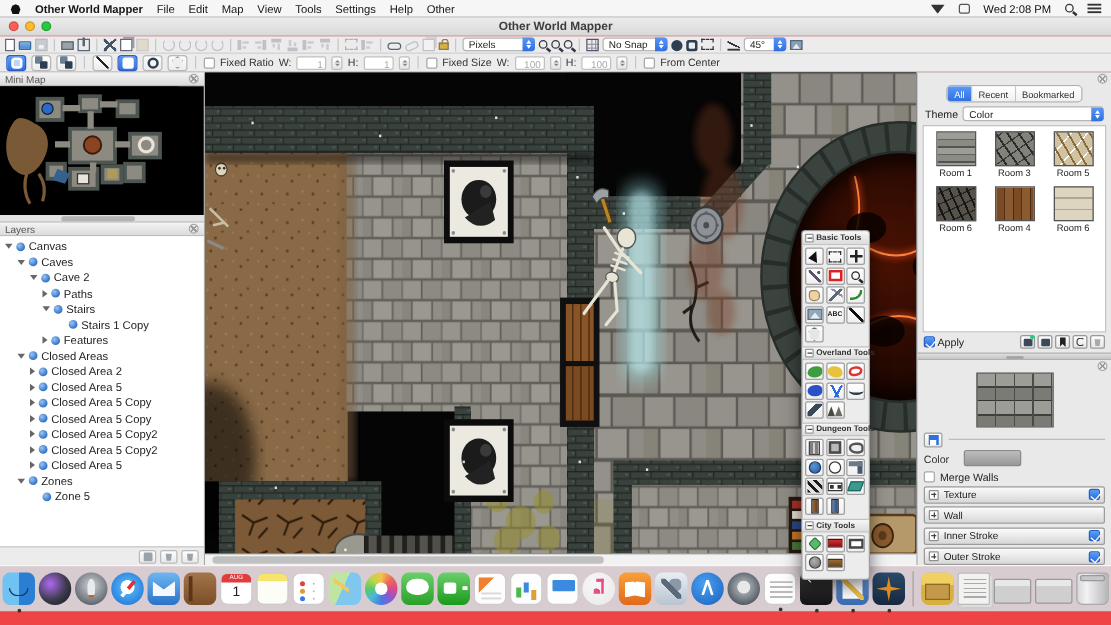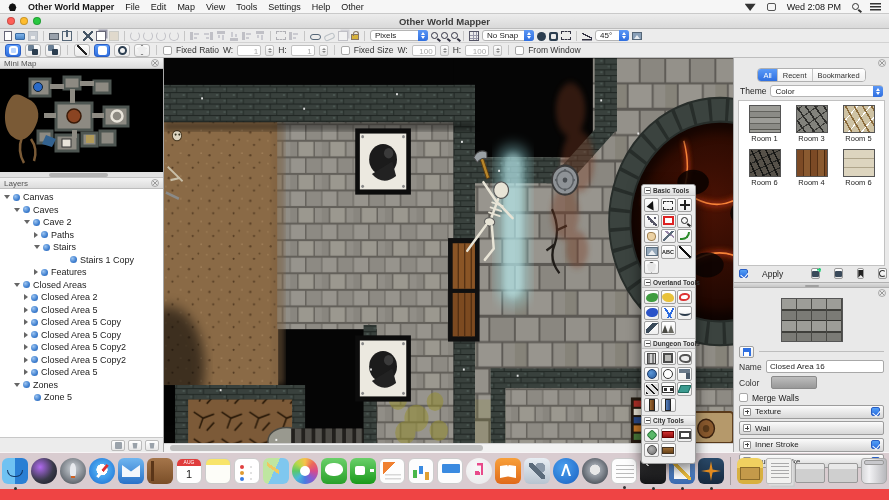--- a/index.html
+++ b/index.html
@@ -96,21 +96,21 @@
   .minimap{height:103px;background:#000;flex:none;}
   .hstrip{height:6px;background:#e2e2e2;border-bottom:1px solid #c4c4c4;position:relative;flex:none;}
   .hstrip .th{position:absolute;left:30%;width:36%;top:1px;height:4px;border-radius:2px;background:#b4b4b4;}
   .tree{flex:1;background:#fff;overflow:hidden;font-size:9px;color:#222;padding-top:2px;}
   .trow{height:12.5px;display:flex;align-items:center;gap:3px;white-space:nowrap;}
   .tri{width:0;height:0;flex:none;}
   .tri.open{border-left:3.5px solid transparent;border-right:3.5px solid transparent;border-top:4.5px solid #666;}
   .tri.closed{border-top:3.5px solid transparent;border-bottom:3.5px solid transparent;border-left:4.5px solid #666;}
   .tri.none{width:7px;}
   .eye{width:7px;height:7px;border-radius:50%;background:radial-gradient(circle at 35% 35%,#9cc4f0,#3d7ecf 60%,#2a5ca8);flex:none;}
-  .d0{padding-left:4px}.d1{padding-left:14px}.d2{padding-left:24px}.d3{padding-left:34px}.d4{padding-left:60px}
+  .d0{padding-left:4px}.d1{padding-left:14px}.d2{padding-left:24px}.d3{padding-left:34px}.d4{padding-left:45px}
   .lfoot{height:15px;border-top:1px solid #c8c8c8;background:#ececec;display:flex;align-items:center;justify-content:flex-end;gap:3px;padding:0 4px;flex:none;}
   .sbtn{width:14px;height:11px;border:1px solid #bbb;border-radius:2px;background:linear-gradient(#fff,#e8e8e8);display:flex;align-items:center;justify-content:center;}
   .sbtn .bi{width:7px;height:7px;background:#9aa2aa;border-radius:1px;}
   .sbtn .bi.tr{clip-path:polygon(15% 20%,85% 20%,75% 100%,25% 100%);}
 
   
   .center{flex:1;display:flex;flex-direction:column;min-width:0;background:#c8c8c8;position:relative;}
   .tabbar{height:13px;background:#cfcfcf;border-bottom:1px solid #a8a8a8;display:flex;align-items:flex-end;padding-left:4px;flex:none;}
   .tab{height:12px;background:linear-gradient(#fbfbfb,#ededed);border:1px solid #a8a8a8;border-bottom:none;border-radius:3px 3px 0 0;display:flex;align-items:center;font-size:8px;color:#333;padding:0 5px;gap:4px;}
   .cv{flex:1;background:#000;min-height:0;}
@@ -131,21 +131,21 @@
   .roomcard{margin:0 4px;background:#fff;border:1px solid #c2c2c2;flex:1;min-height:0;padding:4px 2px;display:grid;grid-template-columns:1fr 1fr 1fr;grid-auto-rows:44px;justify-items:center;}
   .room{display:flex;flex-direction:column;align-items:center;gap:1px;}
   .room .th{width:32px;height:28px;border:1px solid #555;}
   .room .cap{font-size:7.5px;color:#222;}
   .th.r1{background:repeating-linear-gradient(#9d9d98 0 5px,#63635e 5px 6px,#8b8b86 6px 11px,#55554f 11px 12px);}
   .th.r3{background:repeating-linear-gradient(55deg,transparent 0 6px,#2b2b29 6px 7.5px),repeating-linear-gradient(-35deg,transparent 0 8px,#3a3a37 8px 9px),#82827c;}
   .th.r5{background:repeating-linear-gradient(60deg,transparent 0 6px,#8a6a3a 6px 7.5px),repeating-linear-gradient(-50deg,transparent 0 9px,#fff 9px 10px),#cfc3a4;}
   .th.r2{background:repeating-linear-gradient(65deg,transparent 0 5px,#151513 5px 6.5px),repeating-linear-gradient(-25deg,transparent 0 7px,#242422 7px 8px),#565149;}
   .th.r4{background:repeating-linear-gradient(90deg,#7c4a25 0 6px,#573115 6px 7px,#8a5a30 7px 13px,#4a2a10 13px 14px);}
   .th.r6{background:repeating-linear-gradient(#ddd5bf 0 8px,#b0a68c 8px 9px),repeating-linear-gradient(90deg,transparent 0 10px,#b0a68c 10px 11px),#d8d0ba;}
-  .applyrow{height:16px;display:flex;align-items:center;gap:14px;padding:0 5px;flex:none;}
+  .applyrow{height:16px;display:flex;align-items:center;gap:2px;padding:0 5px;flex:none;}
   .applyrow .sp{flex:1;}
   .ribn{width:12px;height:11px;border:1px solid #999;border-radius:2px;background:linear-gradient(#fff,#e6e6e6);display:flex;align-items:center;justify-content:center;}
   .ribn .bi{width:7px;height:6px;background:#3a4a5a;border-radius:1px;position:relative;}
   .ribn .bi.plus::after{content:"";position:absolute;right:-2px;top:-3px;width:4px;height:4px;background:linear-gradient(#2c7 0 0) center/4px 1.5px no-repeat,linear-gradient(#2c7 0 0) center/1.5px 4px no-repeat;}
   .ribn .flag{width:5px;height:8px;background:#222;clip-path:polygon(0 0,100% 0,100% 100%,50% 70%,0 100%);}
   .ribn .back{width:7px;height:7px;border:1.5px solid #333;border-radius:50%;border-right-color:transparent;}
   .ribn .tr3{width:6px;height:7px;background:#aaa;clip-path:polygon(10% 20%,90% 20%,78% 100%,22% 100%);}
   .splitter{height:6px;background:linear-gradient(#dedede,#c6c6c6);border-top:1px solid #b0b0b0;border-bottom:1px solid #b0b0b0;position:relative;flex:none;}
   .splitter::after{content:"";position:absolute;left:50%;top:2px;width:14px;height:2px;margin-left:-7px;border-radius:1px;background:#a0a0a0;}
   .props{flex:1;display:flex;flex-direction:column;padding:0 5px;min-height:0;}
@@ -407,21 +407,21 @@
     <span class="chk"></span>
     <span class="lbl">Fixed Size</span>
     <span class="lbl">W:</span>
     <span class="numf">100</span>
     <span class="stepg"></span>
     <span class="lbl">H:</span>
     <span class="numf">100</span>
     <span class="stepg"></span>
     <span class="sep"></span>
     <span class="chk"></span>
-    <span class="lbl">From Window</span>
+    <span class="lbl">From Center</span>
   </div>
 
   <div class="main">
 
     <div class="lpanel">
       <div class="phead">
         <span class="t">Mini Map</span>
         <span class="xclose"></span>
       </div>
       <div class="minimap">
@@ -890,24 +890,20 @@
         </div>
       <div class="props">
         <div class="preview"></div>
         <div class="saverow">
           <span class="savebtn">
               <span class="fl"></span>
             </span>
           <span class="rule"></span>
         </div>
         <div class="frow">
-          <span class="fl">Name</span>
-          <input class="txtin" value="Closed Area 16" style="">
-        </div>
-        <div class="frow">
           <span class="fl">Color</span>
           <span class="swatch"></span>
         </div>
         <div class="mergerow">
           <span class="chk"></span>
           <span>Merge Walls</span>
         </div>
         <div class="accord">
           <span class="pl"></span>
           <span class="al">Texture</span>

